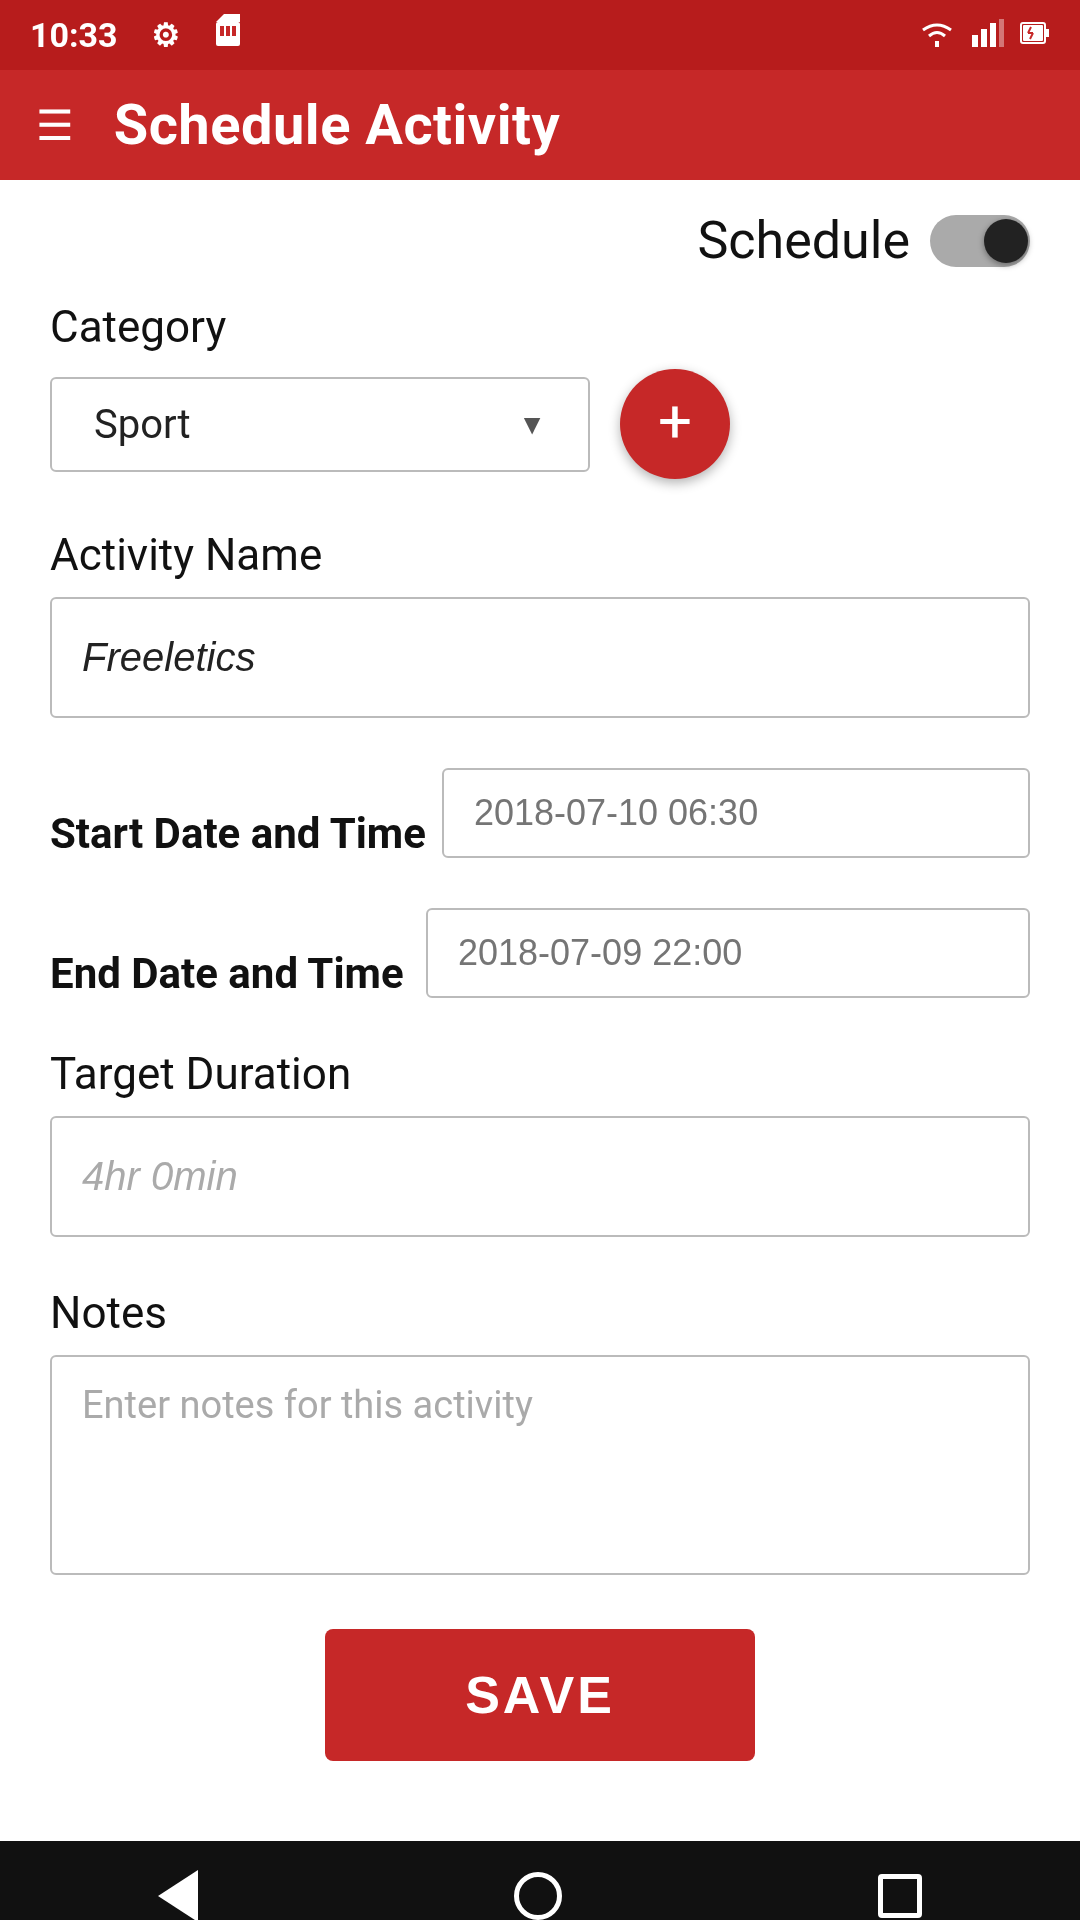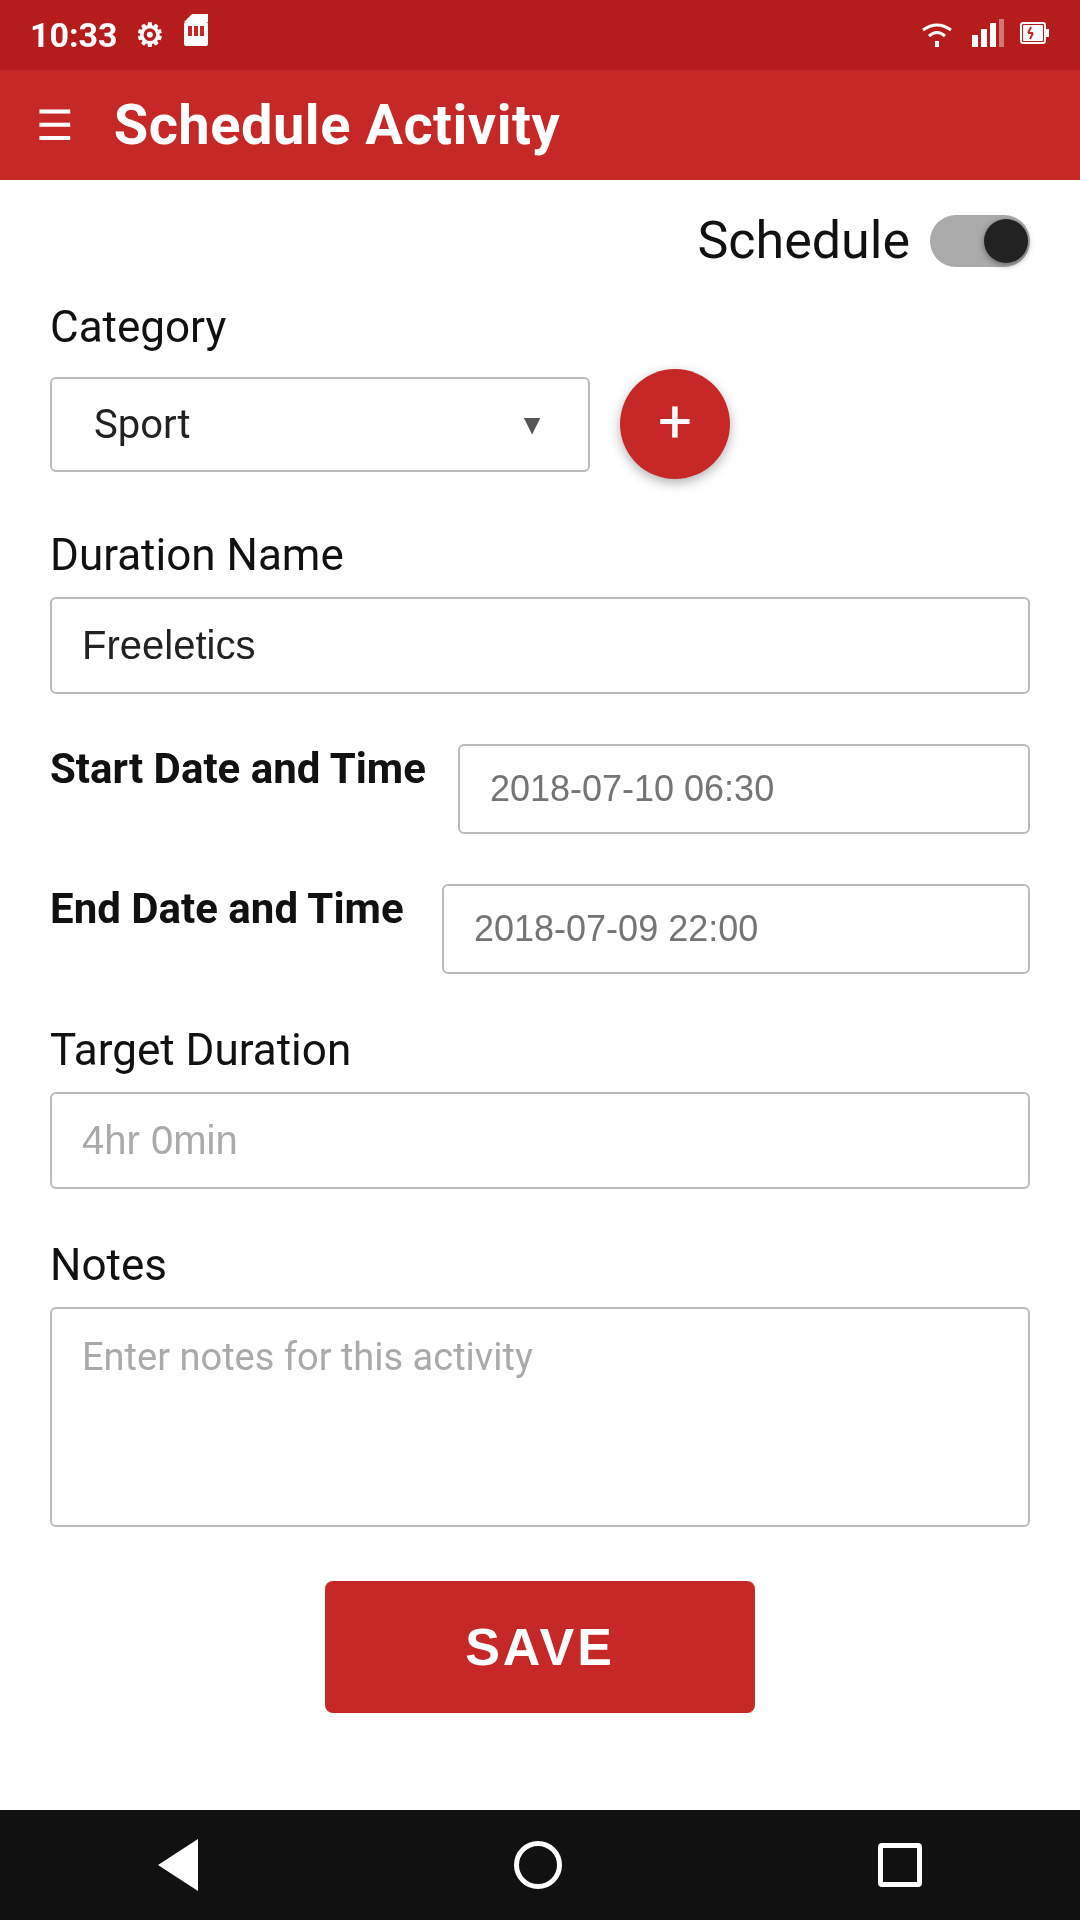--- a/index.html
+++ b/index.html
@@ -21,21 +21,21 @@
       display: flex;
       justify-content: space-between;
       align-items: center;
       padding: 0 30px;
       height: 70px;
       flex-shrink: 0;
     }
     .status-bar-left {
       display: flex;
       align-items: center;
-      gap: 18px;
+      gap: 34px;
       font-size: 34px;
       font-weight: bold;
     }
     .status-bar-right {
       display: flex;
       align-items: center;
       gap: 16px;
     }
 
     
@@ -156,36 +156,37 @@
     }
 
     
     .activity-name-section {
       margin-bottom: 50px;
     }
     .text-input {
       width: 100%;
       border: 2px solid #bbb;
       border-radius: 6px;
-      padding: 24px 30px;
+      padding: 36px 30px;
       font-size: 40px;
       color: #222;
       outline: none;
       background: white;
+      font-style: italic;
     }
     .text-input::placeholder {
       color: #aaa;
     }
 
     
     .datetime-row {
       display: flex;
-      align-items: flex-start;
+      align-items: flex-end;
       margin-bottom: 50px;
-      gap: 32px;
+      gap: 16px;
     }
     .datetime-label {
       font-size: 42px;
       font-weight: bold;
       color: #111;
       flex: 0 0 auto;
       min-width: 360px;
     }
     .datetime-input {
       flex: 1;
@@ -350,21 +351,21 @@
           <span class="dropdown-arrow">▼</span>
         </div>
       </div>
       <div class="add-btn">
         <span class="add-btn-icon">+</span>
       </div>
     </div>
   </div>
 
   <div class="activity-name-section">
-    <div class="section-label">Duration Name</div>
+    <div class="section-label">Activity Name</div>
     <input type="text" class="text-input" value="Freeletics" style="">
   </div>
 
   <div class="datetime-row">
     <span class="datetime-label">Start Date and Time</span>
     <input type="text" class="datetime-input" placeholder="2018-07-10 06:30" style="">
   </div>
 
   <div class="datetime-row">
     <span class="datetime-label">End Date and Time</span>

